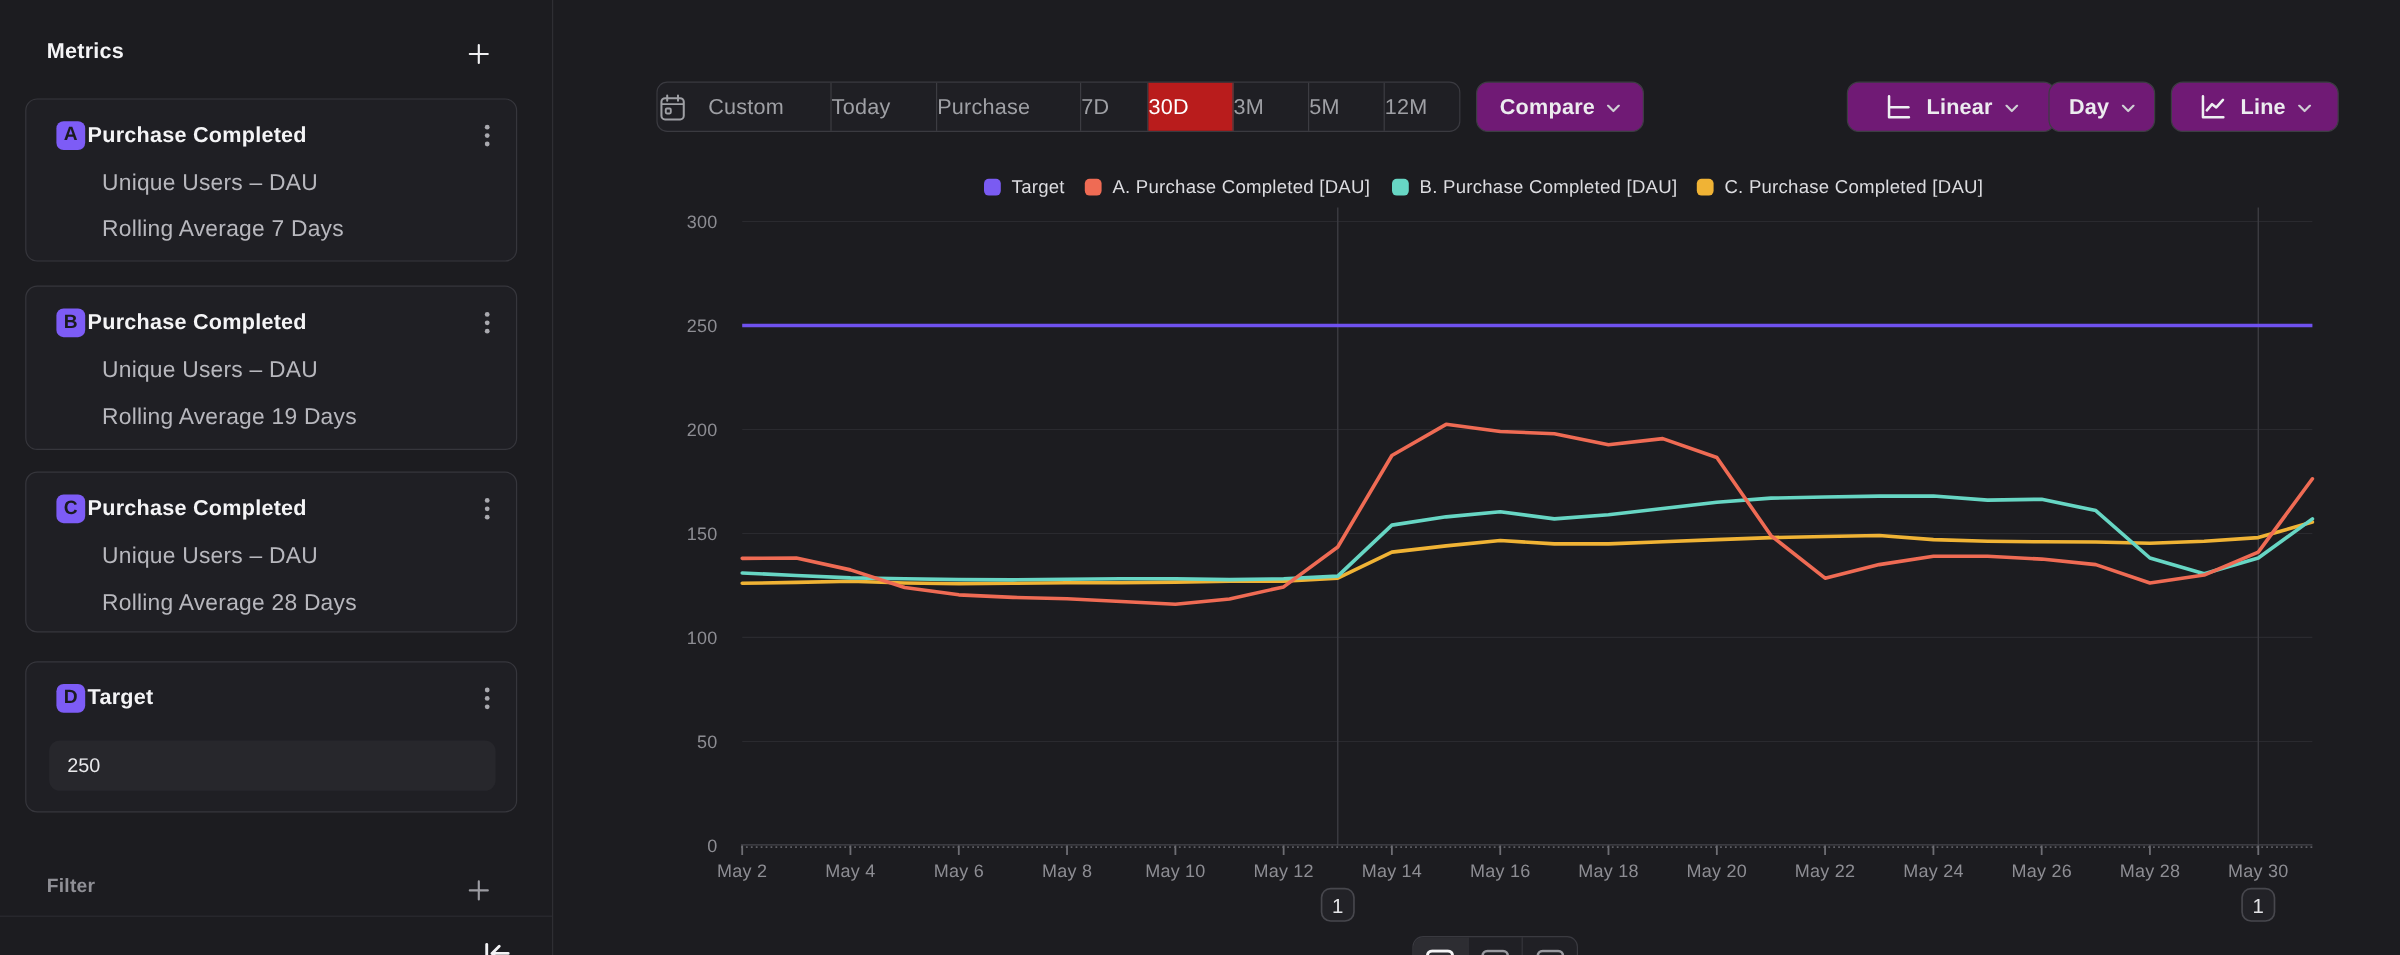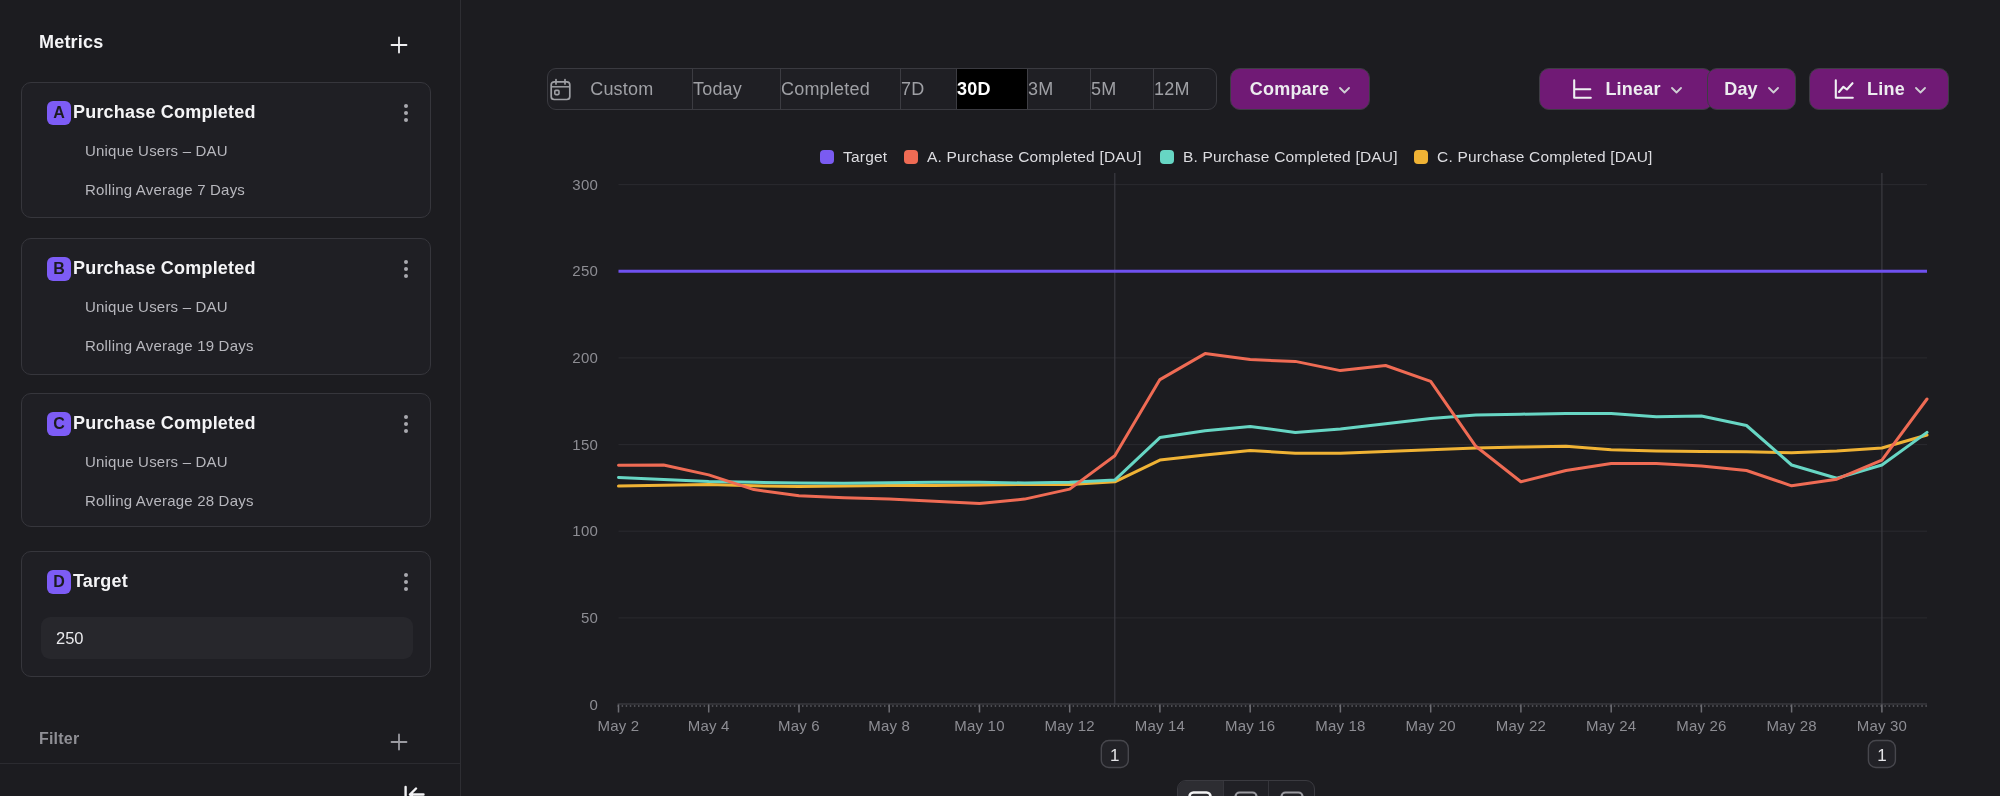--- a/index.html
+++ b/index.html
@@ -3,35 +3,35 @@
 <style>
 * { margin:0; padding:0; box-sizing:border-box; }
 html,body { width:2000px; height:796px; overflow:hidden; }
 body { background:#1c1c20; font-family:"Liberation Sans",sans-serif; position:relative; }
 .side { position:absolute; left:0; top:0; width:461px; height:796px; border-right:1px solid #2e2e33; }
 .shdr { position:absolute; left:39px; top:32px; font-size:18px; font-weight:700; color:#f4f4f6; letter-spacing:.2px; }
 .splus { position:absolute; left:389px; top:35px; color:#f0f0f2; }
 .card { position:absolute; left:21px; width:410px; border:1px solid #36363c; border-radius:10px; background:#1f1f24; }
 .badge { position:absolute; left:25px; width:24px; height:24px; border-radius:6px; background:#7d5cf6; color:#1b1b20; font-size:16px; font-weight:700; text-align:center; line-height:24px; }
 .ctitle { position:absolute; left:51px; font-size:18px; font-weight:700; color:#f4f4f6; letter-spacing:.2px; }
-.csub { position:absolute; left:63px; font-size:15px; color:#b7b7bd; letter-spacing:.2px; }
+.csub { position:absolute; left:63px; font-size:19px; color:#b7b7bd; letter-spacing:.2px; }
 .kebab { position:absolute; left:378px; width:12px; }
 .kebab i { display:block; width:4.4px; height:4.4px; border-radius:50%; background:#a9a9af; margin:0 auto 2.6px; }
 .cinput { position:absolute; left:19px; top:65px; width:372px; height:42px; background:#27272c; border-radius:9px; font-size:16.5px; color:#e9e9ec; line-height:42px; padding-left:15px; }
 .filter { position:absolute; left:39px; top:730px; font-size:16px; font-weight:700; color:#8f8f95; letter-spacing:.2px; }
 .fplus { position:absolute; left:389px; top:732px; color:#9b9ba1; }
 .sdiv { position:absolute; left:0; top:763px; width:460px; height:1px; background:#2b2b30; }
 .scollapse { position:absolute; left:403px; top:785px; }
 .chart { position:absolute; left:0; top:0; }
 .axlab { font-family:"Liberation Sans",sans-serif; font-size:15px; fill:#8d8d93; letter-spacing:.2px; }
 .annlab { font-family:"Liberation Sans",sans-serif; font-size:17px; fill:#e4e4e7; }
 .segwrap { position:absolute; left:547px; top:68px; width:670px; height:42px; border:1px solid #3a3a40; border-radius:9px; background:#1f1f24; }
 .seg { position:absolute; top:0; height:40px; line-height:40px; text-align:left; font-size:18px; font-weight:400; color:#9fa0a5; border-right:1px solid #3c3c42; letter-spacing:.2px; }
 .seg:last-child { border-right:none; }
-.seg.active { background:#000000; color:#ffffff; font-weight:700; border-right-color:#3f3f45; }
+.seg.active { background:#b91c1c; color:#ffffff; font-weight:400; border-right-color:#3f3f45; }
 .seg svg { vertical-align:-6.5px; margin-right:12px; }
 .btn { position:absolute; top:68px; height:42px; border:1px solid #3d3d43; border-radius:10px; background:#701a75; color:#ececef; font-size:18px; font-weight:600; display:flex; align-items:center; justify-content:center; gap:10px; letter-spacing:.2px; }
 .chev { margin-top:2px; }
 .legend { position:absolute; top:149px; left:0; width:2000px; height:16px; }
 .litem { position:absolute; top:0; font-size:15.5px; color:#dcdce0; line-height:16px; letter-spacing:.2px; }
 .sw { display:inline-block; width:14px; height:14px; border-radius:4px; margin-right:9px; vertical-align:-2px; }
 .botgrp { position:absolute; left:1177px; top:780px; width:138px; height:46px; border:1px solid #3a3a40; border-radius:9px; background:#202025; display:flex; }
 .botcell { flex:1; border-right:1px solid #35353b; display:flex; justify-content:center; padding-top:10px; }
 .botcell:last-child { border-right:none; }
 .botcell.active { background:#2d2d32; border-radius:8px 0 0 8px; }
@@ -154,21 +154,21 @@
       </svg></div>
 </div>
 <div class="segwrap">
     <div class="seg seg-cal" style="left:0px;width:145px"><svg width="25" height="25" viewBox="0 0 25 25">
         <rect x="3.2" y="4.8" width="18.6" height="17.7" rx="3" stroke="#9fa0a5" stroke-width="1.7" fill="none"></rect>
         <path d="M8 2.6v4.4M17 2.6v4.4" stroke="#9fa0a5" stroke-width="1.7" stroke-linecap="round"></path>
         <path d="M3.2 9.8h18.6" stroke="#9fa0a5" stroke-width="1.5"></path>
         <rect x="6.8" y="13.4" width="4.2" height="4.2" rx="1" stroke="#9fa0a5" stroke-width="1.6" fill="none"></rect>
       </svg> Custom</div>
     <div class="seg " style="left:145px;width:88px">Today</div>
-    <div class="seg " style="left:233px;width:120px">Completed</div>
+    <div class="seg " style="left:233px;width:120px">Purchase</div>
     <div class="seg " style="left:353px;width:56px">7D</div>
     <div class="seg active" style="left:409px;width:71px">30D</div>
     <div class="seg " style="left:480px;width:63px">3M</div>
     <div class="seg " style="left:543px;width:63px">5M</div>
     <div class="seg " style="left:606px;width:64px">12M</div>
   </div>
 <div class="btn" style="left:1230px;width:140px">Compare <svg class="chev" width="11" height="7" viewBox="0 0 11 7">
       <path d="M1 1l4.5 4.5L10 1" stroke="#cfcfd4" stroke-width="1.8" fill="none" stroke-linecap="round" stroke-linejoin="round"></path>
     </svg></div>
 <div class="btn" style="left:1539px;width:174px"><svg width="25" height="25" viewBox="0 0 25 25">

